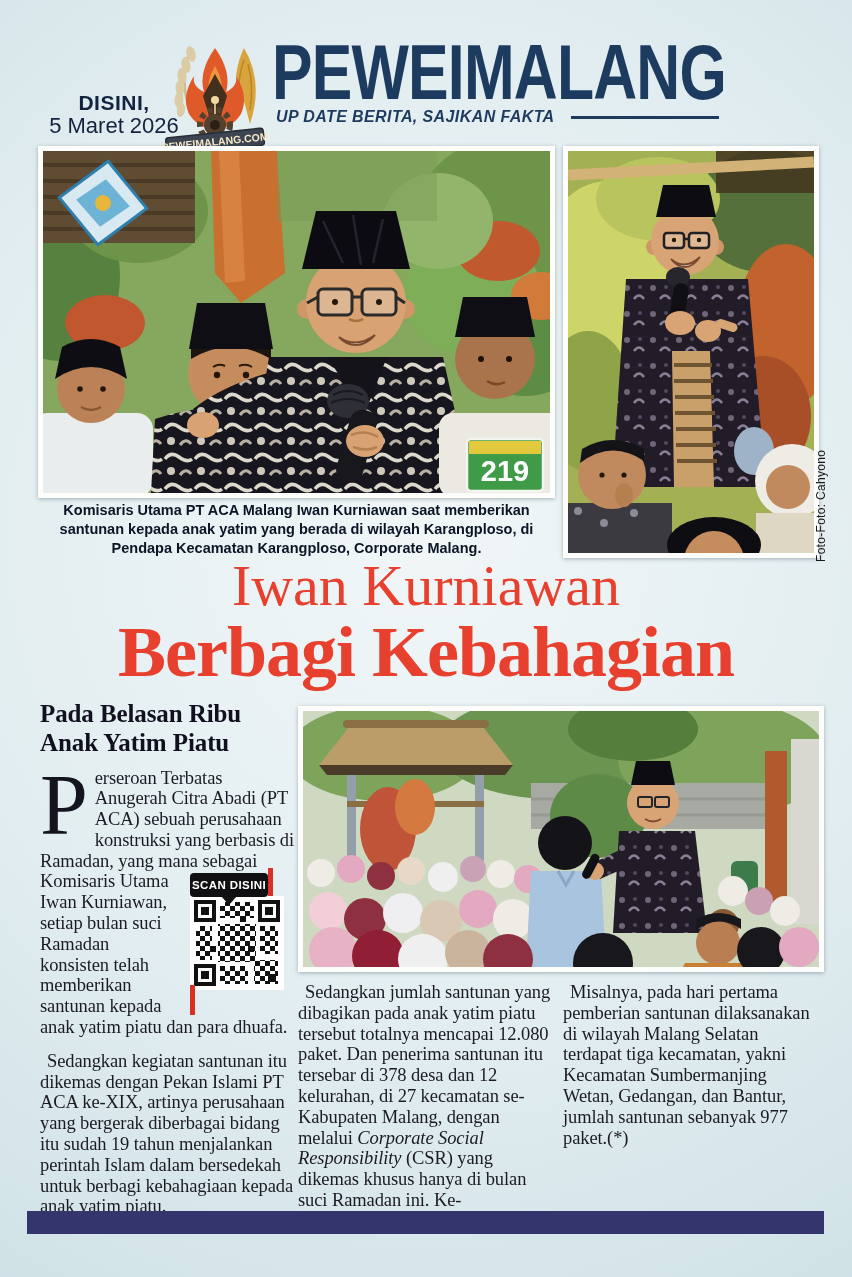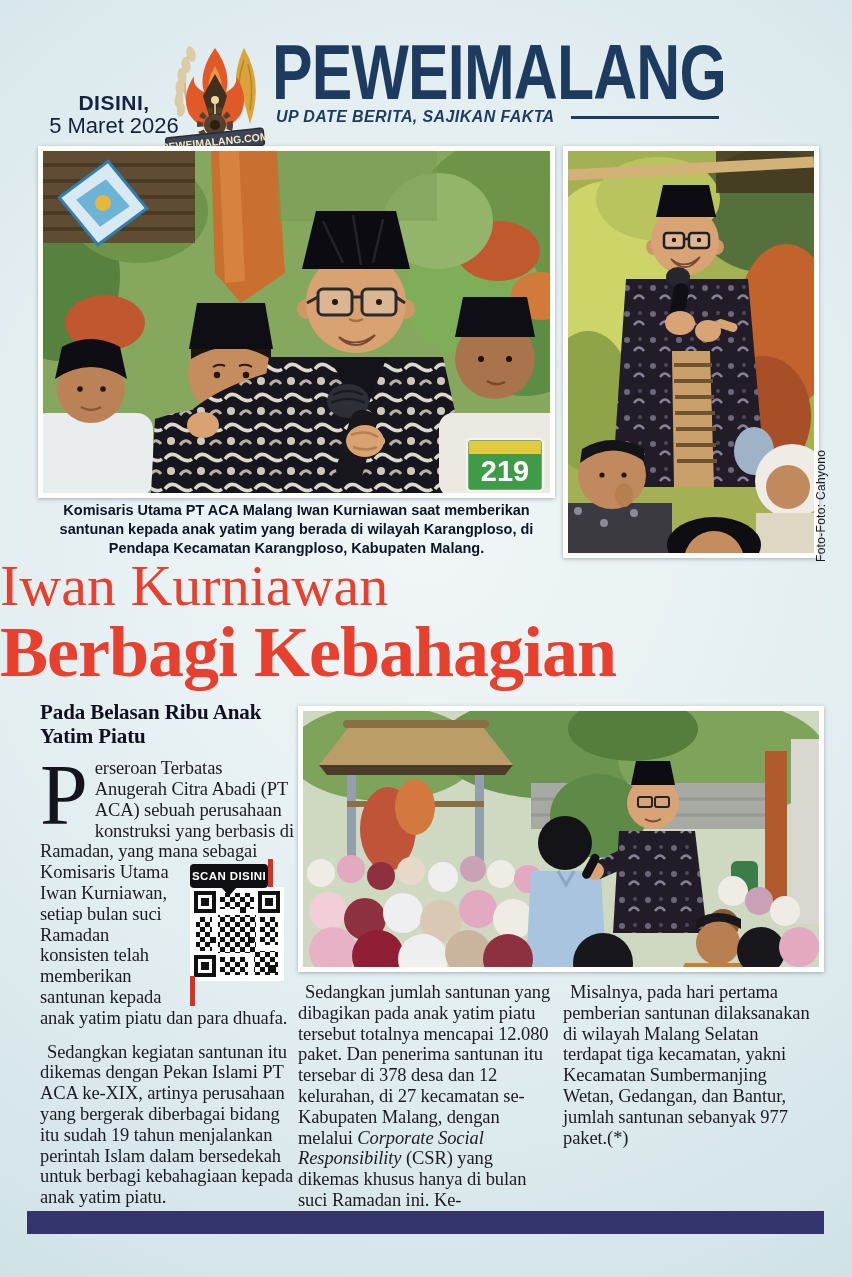--- a/index.html
+++ b/index.html
@@ -30,29 +30,29 @@
   .photo-main{left:38px;top:146px;}
   .photo-right{left:563px;top:146px;}
   .photo-mid{left:298px;top:706px;}
   .photo-credit{position:absolute;left:814px;top:392px;height:170px;
     writing-mode:vertical-rl;transform:rotate(180deg);
     font-family:"Liberation Sans",sans-serif;font-size:12px;color:#17181c;letter-spacing:.3px;}
   .caption{position:absolute;left:38px;top:501px;width:517px;text-align:center;
     font-family:"Liberation Sans",sans-serif;font-weight:bold;font-size:14.5px;
     line-height:1.32;color:#0b1526;}
   
-  .headline{position:absolute;left:0;top:556px;width:852px;color:#e8402f;}
+  .headline{position:absolute;left:0;top:556px;width:852px;text-align:center;color:#e8402f;}
   .headline .h-l1{font-size:58px;line-height:1.03;font-weight:normal;}
   .headline .h-l2{font-size:72px;line-height:1.0;font-weight:bold;letter-spacing:-1px;}
   
   .col{position:absolute;font-size:18.5px;line-height:20.8px;letter-spacing:-.1px;text-align:left;}
   .col1{left:40px;top:700px;width:254px;}
   .col2{left:298px;top:982px;width:258px;}
   .col3{left:563px;top:982px;width:258px;}
-  .subhead{font-weight:bold;font-size:21px;line-height:1.15;color:#10101e;margin:0 0 10px 0;}
+  .subhead{font-weight:bold;font-size:25px;line-height:1.15;color:#10101e;margin:0 0 10px 0;}
   .col p{margin:0;}
   .col p + p{margin-top:13px;}
   .indent{text-indent:7px;}
   .dropcap{float:left;font-size:86px;line-height:66px;padding:4px 7px 0 0;color:#14141f;font-weight:normal;}
   .ital{font-style:italic;}
   
   .qr-float{float:right;width:104px;margin:2px 0 4px 9px;}
   .qr-label{position:relative;background:#101012;color:#fff;text-align:center;
     font-family:"Liberation Sans",sans-serif;font-weight:bold;font-size:11.5px;
     letter-spacing:.4px;padding:6px 2px;border-radius:4px;}
@@ -255,21 +255,21 @@
       <ellipse cx="186" cy="300" rx="20" ry="24" fill="#9fb3c8"></ellipse>
       <circle cx="224" cy="330" r="37" fill="#eeece4"></circle>
       <circle cx="220" cy="336" r="22" fill="#c08a5e"></circle>
       <rect x="188" y="362" width="72" height="45" fill="#ded7c4"></rect>
       <ellipse cx="146" cy="394" rx="47" ry="28" fill="#0d0d12"></ellipse>
       <circle cx="146" cy="410" r="30" fill="#c58c5e"></circle>
     </svg>
   </div>
   <div class="photo-credit">Foto-Foto: Cahyono</div>
 
-  <div class="caption">Komisaris Utama PT ACA Malang Iwan Kurniawan saat memberikan santunan kepada anak yatim yang berada di wilayah Karangploso, di Pendapa Kecamatan Karangploso, Kabupaten Malang.</div>
+  <div class="caption">Komisaris Utama PT ACA Malang Iwan Kurniawan saat memberikan santunan kepada anak yatim yang berada di wilayah Karangploso, di Pendapa Kecamatan Karangploso, Corporate Malang.</div>
 
   <div class="headline">
     <div class="h-l1">Iwan Kurniawan</div>
     <div class="h-l2">Berbagi Kebahagian</div>
   </div>
 
   <div class="photo photo-mid">
     <svg viewBox="0 0 516 256" width="516" height="256">
       <rect width="516" height="256" fill="#cfd9c2"></rect>
       <ellipse cx="80" cy="42" rx="95" ry="48" fill="#7da45a"></ellipse>

